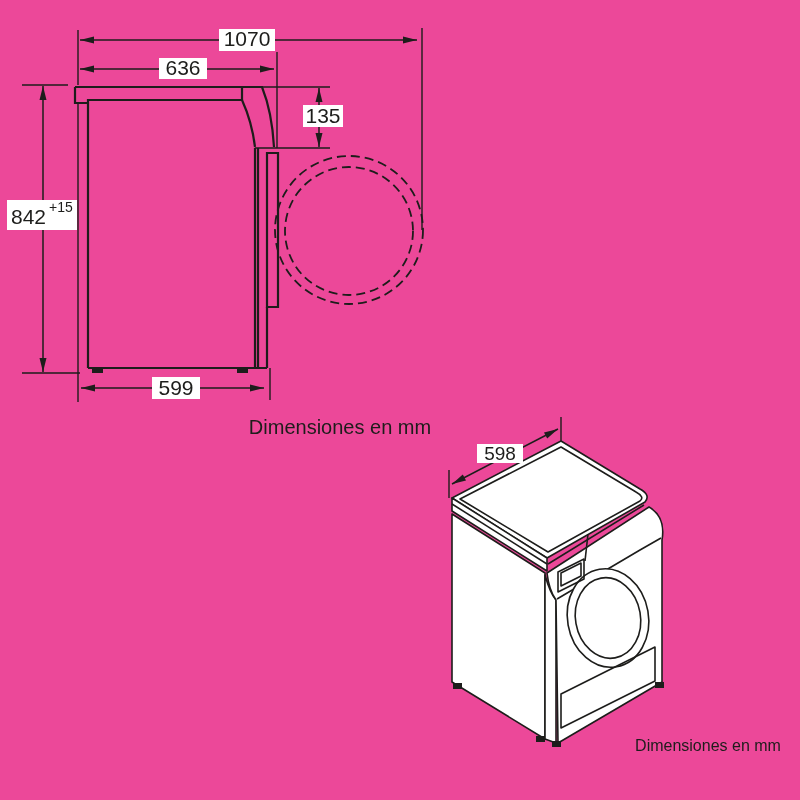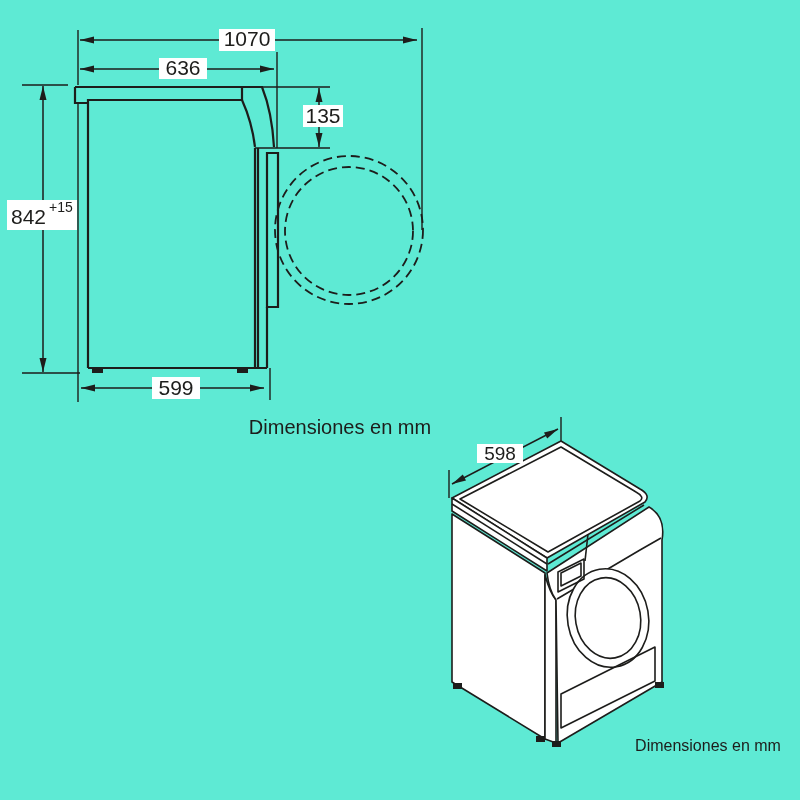--- a/index.html
+++ b/index.html
@@ -1,17 +1,17 @@
 <!DOCTYPE html>
 <html><head>
 <meta charset="utf-8">
 <style>
   html,body{margin:0;padding:0;background:#fff;}
   .canvas{
-    position:relative;width:800px;height:800px;background:#5eead4;
+    position:relative;width:800px;height:800px;background:#ec4899;
     font-family:"Liberation Sans",sans-serif;overflow:hidden;
   }
   svg{position:absolute;left:0;top:0;}
   .outline{fill:none;stroke:#1d1d1b;stroke-width:2.2;stroke-linejoin:miter;}
   .outline-thin{fill:none;stroke:#1d1d1b;stroke-width:1.6;stroke-linejoin:round;}
   .face{fill:#ffffff;stroke:#1d1d1b;stroke-width:1.6;stroke-linejoin:round;}
   .dimline{fill:none;stroke:#1d1d1b;stroke-width:1.5;}
   .extline{fill:none;stroke:#1d1d1b;stroke-width:1.4;}
   .dash{fill:none;stroke:#1d1d1b;stroke-width:1.8;stroke-dasharray:9 5;}
   .arrow{fill:#1d1d1b;stroke:none;}

